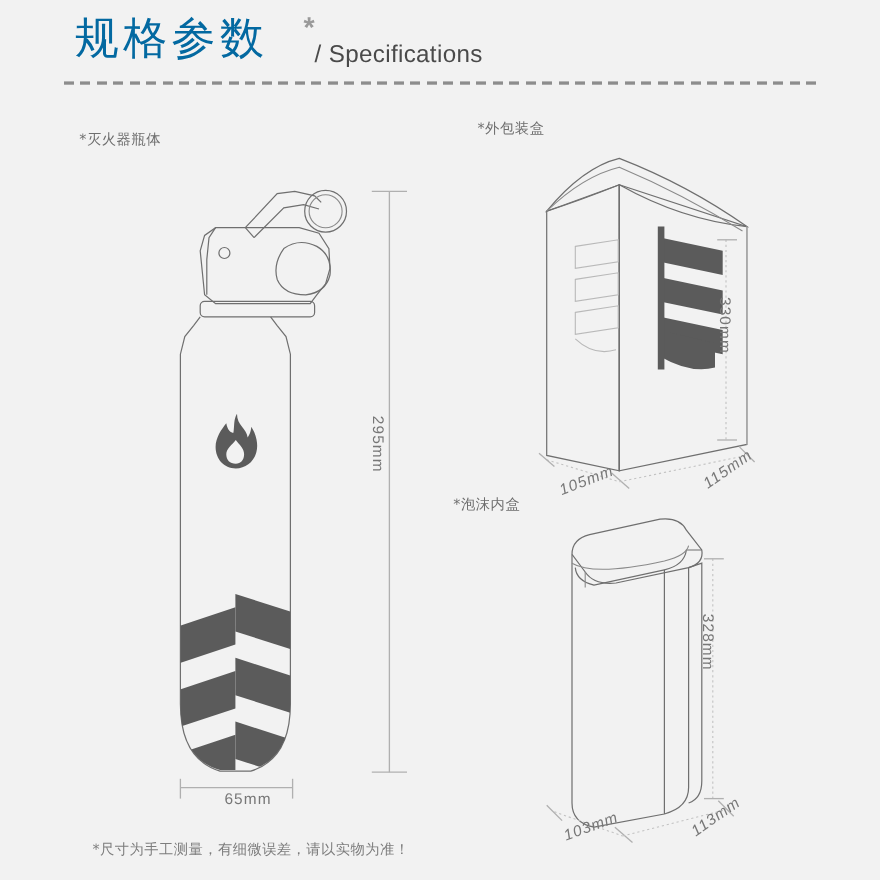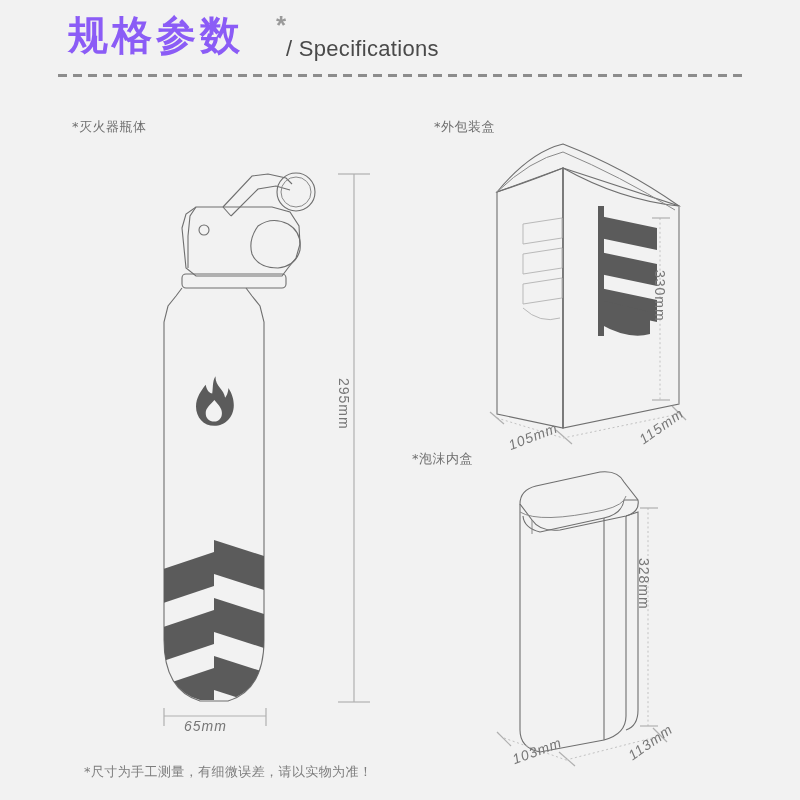--- a/index.html
+++ b/index.html
@@ -10,22 +10,22 @@
     overflow:hidden;
     position:relative;
     color:#555;
   }
   .page{position:absolute;inset:0;width:800px;height:800px;}
 
   
   .header{position:absolute;left:0;top:0;width:800px;height:92px;}
   .title-cn{
     position:absolute;left:68px;top:12px;
-    font-size:40px;font-weight:bold;letter-spacing:4px;
-    color:#8b5cf6;line-height:46px;
+    font-size:40px;font-weight:normal;letter-spacing:4px;
+    color:#0369a1;line-height:46px;
     font-family:"DejaVu Sans","Liberation Sans",sans-serif;
   }
   .title-star{
     position:absolute;left:276px;top:12px;
     font-size:26px;color:#9a9a9a;font-weight:bold;line-height:26px;
   }
   .title-en{
     position:absolute;left:286px;top:36px;
     font-size:22px;color:#4a4a4a;letter-spacing:.3px;
     font-weight:400;
@@ -36,40 +36,40 @@
     background-image:repeating-linear-gradient(to right,#8d8d8d 0,#8d8d8d 9px,transparent 9px,transparent 15px);
   }
 
   
   .sec-label{
     position:absolute;font-size:13px;color:#6e6e6e;letter-spacing:.5px;
     font-family:"DejaVu Sans","Liberation Sans",sans-serif;
     white-space:nowrap;
   }
   .lbl-bottle{left:72px;top:118px;}
-  .lbl-outer{left:434px;top:118px;}
+  .lbl-outer{left:434px;top:108px;}
   .lbl-foam{left:412px;top:450px;}
 
   
   .footer-note{
     position:absolute;left:84px;top:763px;
     font-size:13px;color:#7d7d7d;letter-spacing:.4px;
     font-family:"DejaVu Sans","Liberation Sans",sans-serif;
     white-space:nowrap;
     text-align:right;
   }
 
   
   .dim{
     position:absolute;font-size:14px;color:#777;
     letter-spacing:1px;white-space:nowrap;
     font-family:"Liberation Sans","DejaVu Sans",sans-serif;
   }
   .dim-295{left:352px;top:378px;transform:rotate(90deg);transform-origin:left top;}
-  .dim-65{left:184px;top:718px;font-style:italic;}
+  .dim-65{left:204px;top:718px;}
   .dim-330{left:668px;top:270px;transform:rotate(90deg);transform-origin:left top;}
   .dim-328{left:652px;top:558px;transform:rotate(90deg);transform-origin:left top;}
   .dim-105{left:506px;top:438px;transform:rotate(-21deg);transform-origin:left top;font-style:italic;}
   .dim-115{left:636px;top:434px;transform:rotate(-35deg);transform-origin:left top;font-style:italic;}
   .dim-103{left:510px;top:752px;transform:rotate(-20deg);transform-origin:left top;font-style:italic;}
   .dim-113{left:625px;top:750px;transform:rotate(-35deg);transform-origin:left top;font-style:italic;}
 
   svg{position:absolute;left:0;top:0;overflow:visible;}
   .ln{fill:none;stroke:#6f6f6f;stroke-width:1.1;}
   .ln-thin{fill:none;stroke:#8a8a8a;stroke-width:1;}

